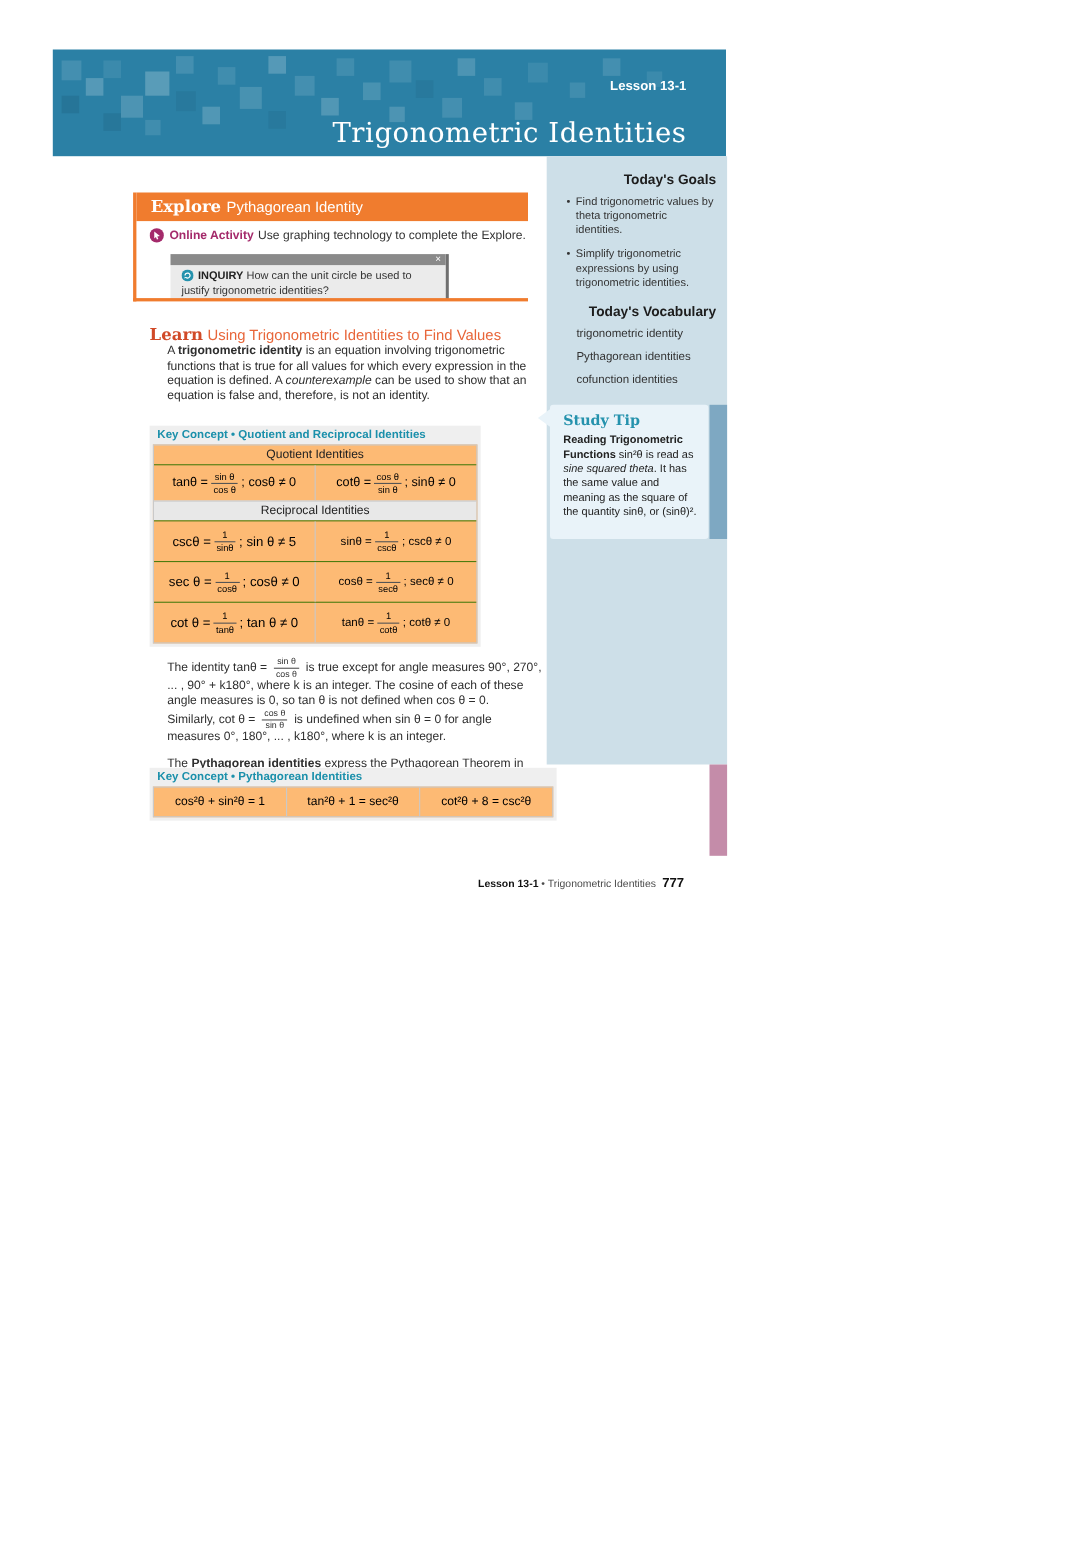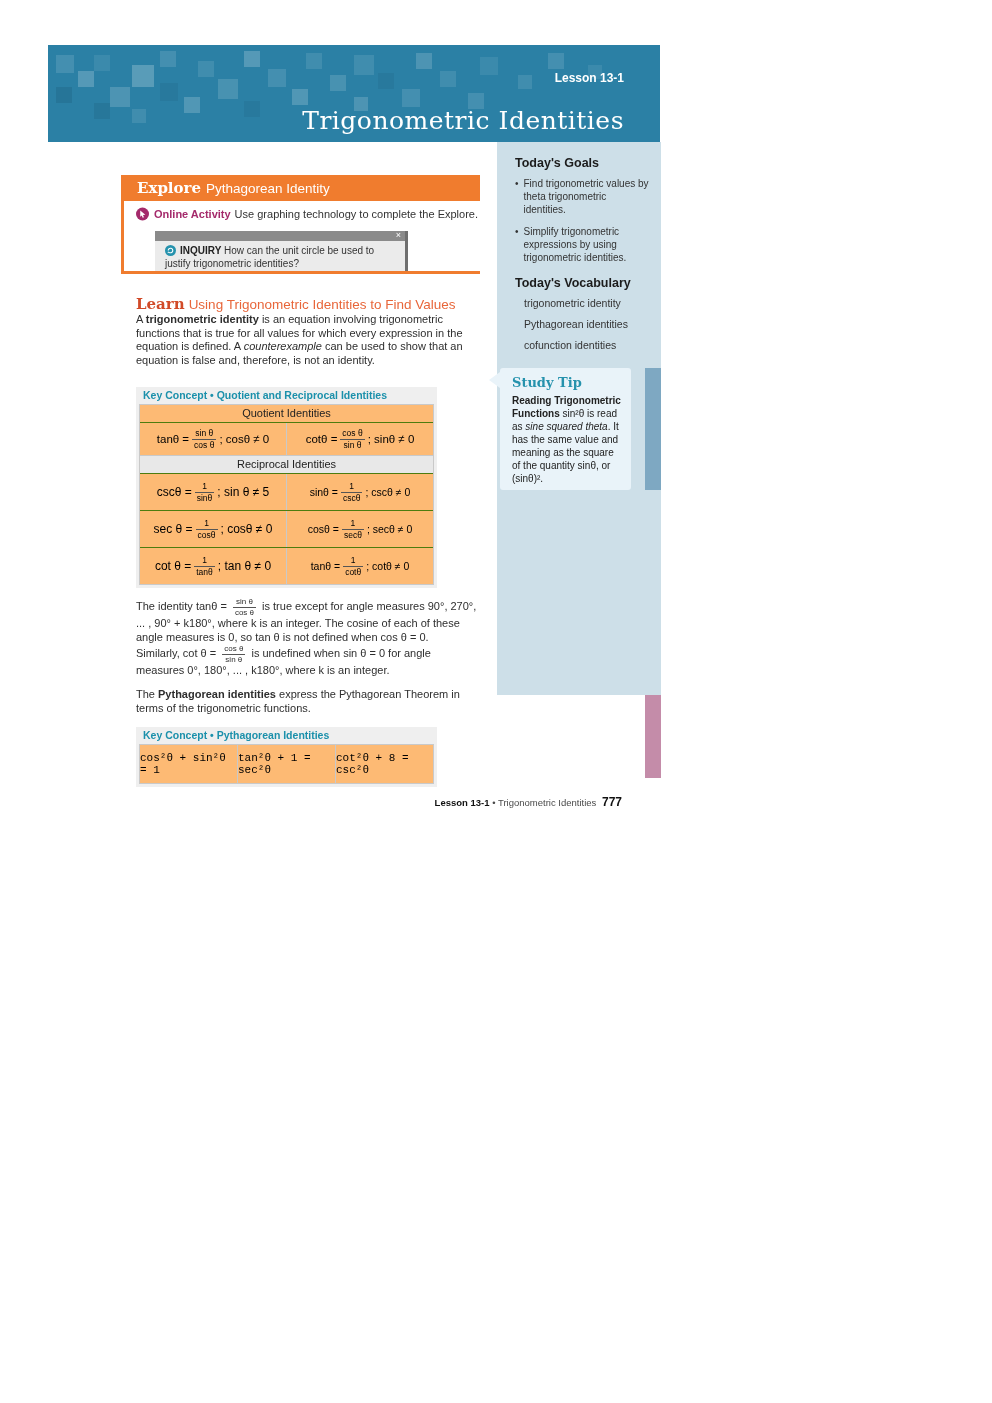--- a/index.html
+++ b/index.html
@@ -9,29 +9,29 @@
   
   .banner{position:absolute;left:48px;top:45px;width:612px;height:97px;background:#2b80a5;overflow:hidden;}
   .mosaic i{position:absolute;display:block;}
   .lesson-num{position:absolute;top:26px;right:36px;color:#fff;font-size:12px;font-weight:bold;}
   .lesson-title{position:absolute;bottom:7px;right:36px;margin:0;color:#fff;font-weight:400;
         font-size:25px;letter-spacing:.5px;font-family:"DejaVu Serif",serif;}
 
   
   .sidebar{position:absolute;left:497px;top:142px;width:164px;height:553px;background:#cddfe8;
         box-sizing:border-box;padding:14px 10px 0 18px;color:#2c2c2c;}
-  .sidebar h2{font-size:12.5px;margin:0 0 7px;color:#1c1c1c;}
+  .sidebar h2{font-size:12.5px;margin:0 0 7px;color:#1c1c1c;text-align:right;}
   .goals{list-style:none;margin:0 0 12px;padding:0;font-size:10px;line-height:13px;color:#333;}
   .goals li{display:flex;margin:0 0 9px;}
   .goals .blt{margin-right:5px;}
   .vocab{margin-bottom:0;}
   .vocab p{margin:0 0 9px;padding-left:9px;font-size:10.5px;line-height:12px;color:#333;}
 
   
-  .studytip{position:absolute;left:500px;top:368px;width:131px;height:122px;background:#e9f3f9;
+  .studytip{position:absolute;left:500px;top:368px;width:144px;height:122px;background:#e9f3f9;
         border-radius:3px;box-sizing:border-box;padding:7px 9px 0 12px;}
   .tip-pointer{position:absolute;left:-11px;top:4px;width:0;height:0;
         border-top:8px solid transparent;border-bottom:8px solid transparent;border-right:11px solid #e9f3f9;}
   .studytip h3{margin:0 0 4px;font-family:"DejaVu Serif",serif;font-size:13px;color:#2592ad;font-weight:bold;}
   .studytip p{margin:0;font-size:10px;line-height:13px;color:#222;}
   .bluebar{position:absolute;left:645px;top:368px;width:16px;height:122px;background:#7ea8c2;}
 
   
   .goonline{position:absolute;left:497px;top:695px;width:148px;height:80px;background:#f9e6f0;
         box-sizing:border-box;padding:9px 8px 0 16px;}
@@ -57,31 +57,31 @@
   .inq-body{background:#ebebeb;height:31px;box-sizing:border-box;padding:4px 6px 0 10px;
         font-size:10px;line-height:12.5px;color:#333;}
   .inq-icon{display:inline-block;width:11px;height:11px;vertical-align:-2px;margin-right:4px;}
   .inq-body b{color:#222;}
   .explore-bottom-rule{position:absolute;left:121px;top:271px;width:359px;height:3px;background:#f07c2e;}
 
   
   .learn-h{position:absolute;left:136px;top:295px;margin:0;font-weight:normal;font-size:13.5px;
         color:#e8663a;white-space:nowrap;}
   .learn-h b{font-family:"DejaVu Serif",serif;color:#d14a28;font-size:15px;margin-right:4px;}
-  .body-p{position:absolute;left:136px;width:346px;margin:0;font-size:11px;line-height:13.5px;color:#2e2e2e;}
+  .body-p{position:absolute;left:152px;width:346px;margin:0;font-size:11px;line-height:13.5px;color:#2e2e2e;}
   .p1{top:313px;}
   .p2a{top:598px;}
   .p2b{top:645px;}
   .p3{top:688px;}
   .it{font-style:italic;}
 
   
   .kc-panel{position:absolute;left:136px;background:#efefef;padding:0 3px 3px;box-sizing:border-box;}
   .kc1{top:387px;width:301px;}
-  .kc2{top:727px;width:301px;}
+  .kc2{top:698px;width:370px;}
   .kc-head{height:17px;line-height:17px;font-size:10.5px;font-weight:bold;color:#1b90ab;padding-left:4px;}
   .tbl{background:#fdba74;border:1px solid #c9c9c9;}
   .title-row{text-align:center;font-size:11px;height:17px;line-height:17px;color:#222;border-top:1px solid #c9c9c9;}
   .title-row.first{border-top:none;}
   .recip{background:#e8e8e8;}
   .trow{display:flex;border-top:1px solid #4d7c0f;}
   .cell{flex:1;display:flex;align-items:center;justify-content:center;}
   .cell + .cell{border-left:1px solid #c9c9c9;}
   .q-row .cell{font-size:11.5px;padding:6px 0;}
   .r-row .cell{padding:8px 0;}
@@ -284,21 +284,21 @@
     </div>
   </div>
 
   <p class="body-p p2a"><span>The identity tanθ = </span><span class="frac"><span class="fnum">sin θ</span><span class="fden">cos θ</span></span><span> is true except for angle measures 90°, 270°, ... , 90° + k180°, where k is an integer. The cosine of each of these angle measures is 0, so tan θ is not defined when cos θ = 0.</span></p>
   <p class="body-p p2b"><span>Similarly, cot θ = </span><span class="frac"><span class="fnum">cos θ</span><span class="fden">sin θ</span></span><span> is undefined when sin θ = 0 for angle measures 0°, 180°, ... , k180°, where k is an integer.</span></p>
   <p class="body-p p3"><span>The </span><b>Pythagorean identities</b><span> express the Pythagorean Theorem in terms of the trigonometric functions.</span></p>
 
   <div class="kc-panel kc2">
     <div class="kc-head">Key Concept • Pythagorean Identities</div>
     <div class="tbl">
-      <div class="trow pyth-row" style="border-top:none;font-family:Liberation Mono, monospace;">
+      <div class="trow pyth-row" style="border-top:none;">
         <div class="cell">cos²θ + sin²θ = 1</div>
         <div class="cell">tan²θ + 1 = sec²θ</div>
         <div class="cell">cot²θ + 8 = csc²θ</div>
       </div>
     </div>
   </div>
 
   <div class="footer">
     <b>Lesson 13-1</b><span> • Trigonometric Identities </span><span class="pg">777</span>
   </div>

